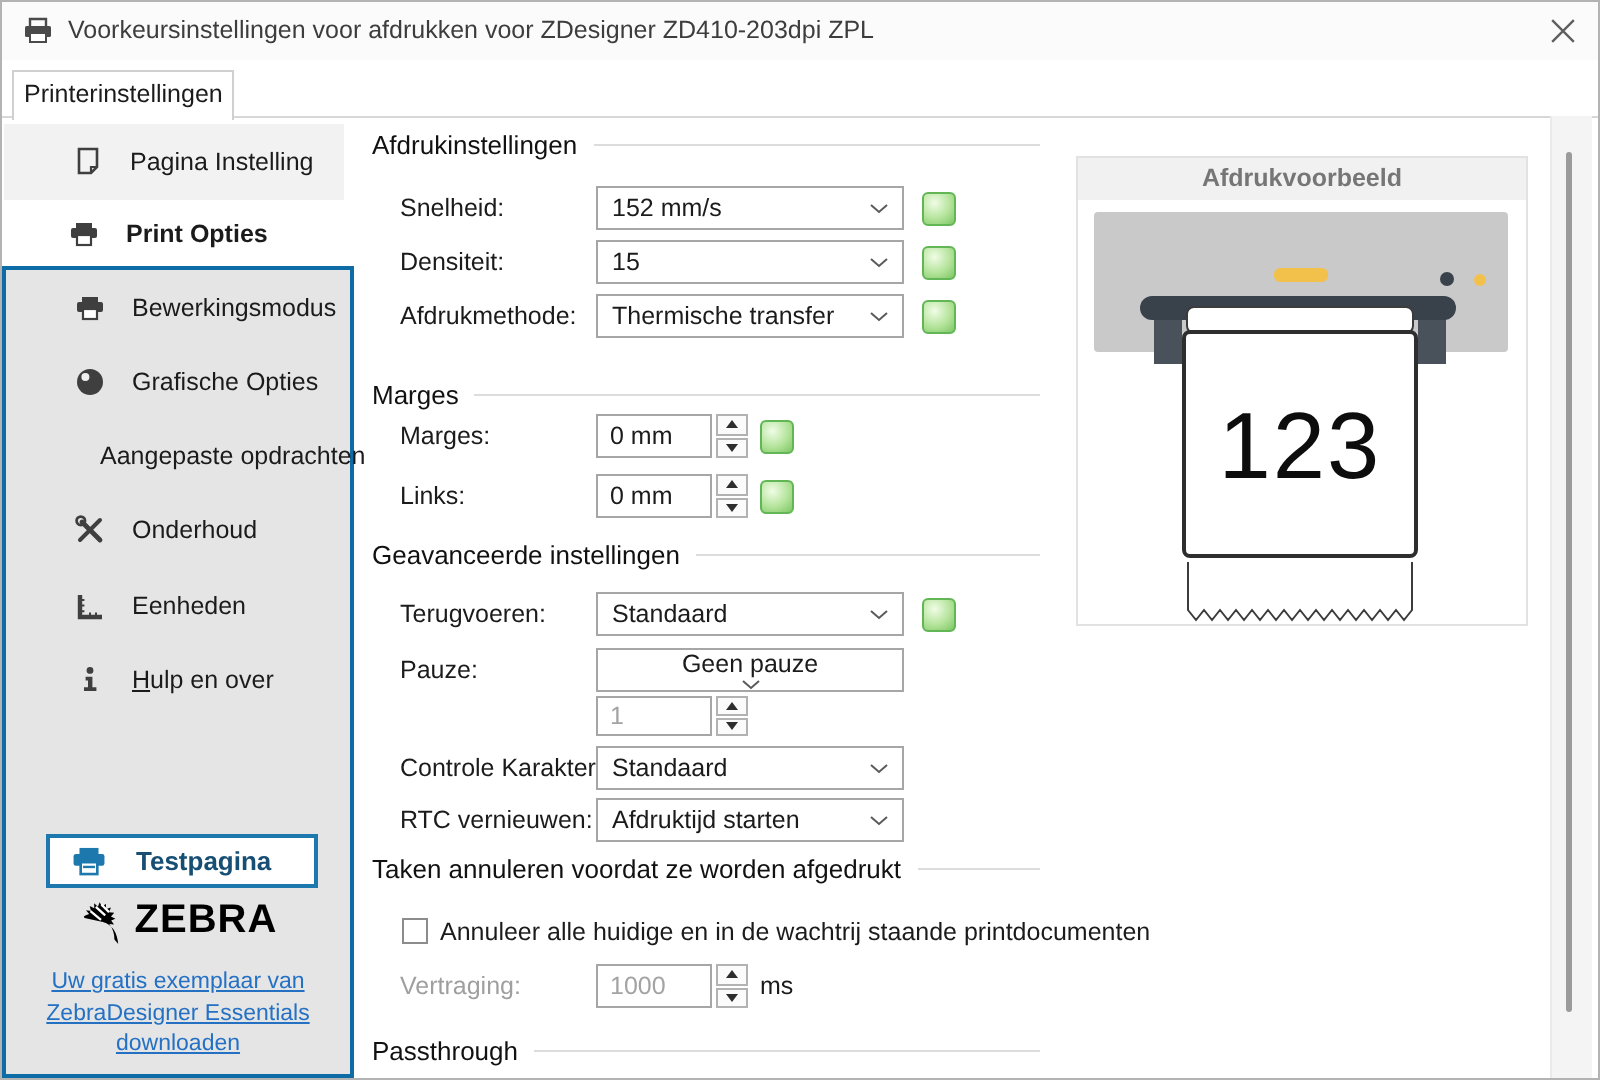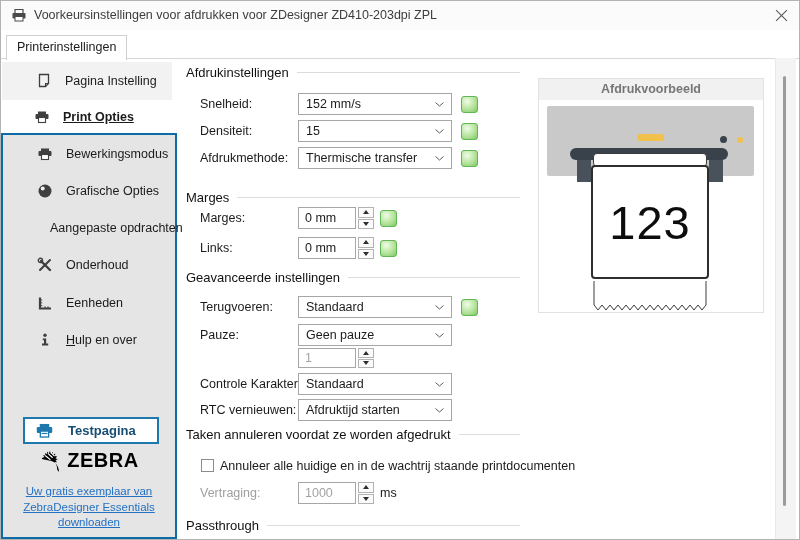--- a/index.html
+++ b/index.html
@@ -9,27 +9,27 @@
     background:#ffffff;
   }
   .frame{position:absolute;inset:0;border:1px solid #b3b3b3;pointer-events:none;z-index:50;}
   
   .titlebar{position:absolute;left:0;top:0;width:800px;height:30px;background:#fbfbfb;}
   .tb-icon{position:absolute;left:11px;top:7px;}
   .tb-title{position:absolute;left:34px;top:0;line-height:30px;font-size:12.5px;color:#3d3d3d;white-space:nowrap;}
   .tb-close{position:absolute;right:12px;top:9px;cursor:pointer;}
   
   .tabline{position:absolute;left:0;top:58px;width:800px;height:1px;background:#d7d7d7;}
-  .tab{position:absolute;left:6px;top:35px;height:24px;padding:0 10px;background:#ffffff;
+  .tab{position:absolute;left:6px;top:35px;height:24px;padding:0 5px;background:#ffffff;
        border:1px solid #d0d0d0;border-bottom:none;line-height:23px;font-size:12.5px;z-index:2;cursor:default;}
   
   .side-row{position:absolute;display:flex;align-items:center;gap:13px;padding-left:34px;box-sizing:border-box;cursor:pointer;white-space:nowrap;}
   .side-row .lbl{font-size:12.5px;color:#1b1b1b;}
   .row0{left:2px;top:62px;width:170px;height:38px;background:#f2f2f2;}
-  .row1{left:0px;top:100px;width:177px;height:33px;background:#ffffff;font-weight:bold;text-decoration:underline;}
+  .row1{left:0px;top:100px;width:177px;height:33px;background:#ffffff;font-weight:bold;}
   .side-box{position:absolute;left:1px;top:133px;width:176px;height:406px;box-sizing:border-box;
             border:2px solid #0d6ca6;background:#e5e5e5;}
   .side-box .side-row{width:170px;height:37px;}
   .bx0{top:0px;} .bx1{top:37px;} .bx2{top:74px;} .bx3{top:111px;} .bx4{top:149px;} .bx5{top:186px;}
   .test-btn{position:absolute;left:20px;top:282px;width:136px;height:27px;box-sizing:border-box;
             border:2px solid #1d78ae;background:#ffffff;display:flex;align-items:center;gap:14px;
             padding-left:10px;cursor:pointer;}
   .test-btn .lbl{font-weight:bold;color:#174e74;font-size:13px;}
   .zebra-row{position:absolute;left:0;top:314px;width:172px;display:flex;align-items:center;justify-content:center;gap:5px;}
   .zebra-word{font-weight:bold;font-size:20px;letter-spacing:0.5px;color:#000;}
@@ -254,21 +254,21 @@
   <span class="flabel" style="left:200px;top:300px;">Terugvoeren:</span>
   <div class="combo" style="left:298px;top:296px;">
     <span class="val">Standaard</span>
     <svg width="9" height="5" viewBox="0 0 9 5">
         <path d="M0.5 0.5L4.5 4L8.5 0.5" stroke="#5a5a5a" fill="none"></path>
       </svg>
   </div>
   <div class="led" style="left:461px;top:299px;"></div>
 
   <span class="flabel" style="left:200px;top:328px;">Pauze:</span>
-  <div class="combo" style="left:298px;top:324px;">
+  <div class="combo" style="left:298px;top:324px;flex-direction:column;">
     <span class="val">Geen pauze</span>
     <svg width="9" height="5" viewBox="0 0 9 5">
         <path d="M0.5 0.5L4.5 4L8.5 0.5" stroke="#5a5a5a" fill="none"></path>
       </svg>
   </div>
 
   <div class="spin dis" style="left:298px;top:348px;height:20px;">
     <span class="val">1</span>
   </div>
   <div class="spin-btns" style="left:358px;top:348px;height:20px;">

